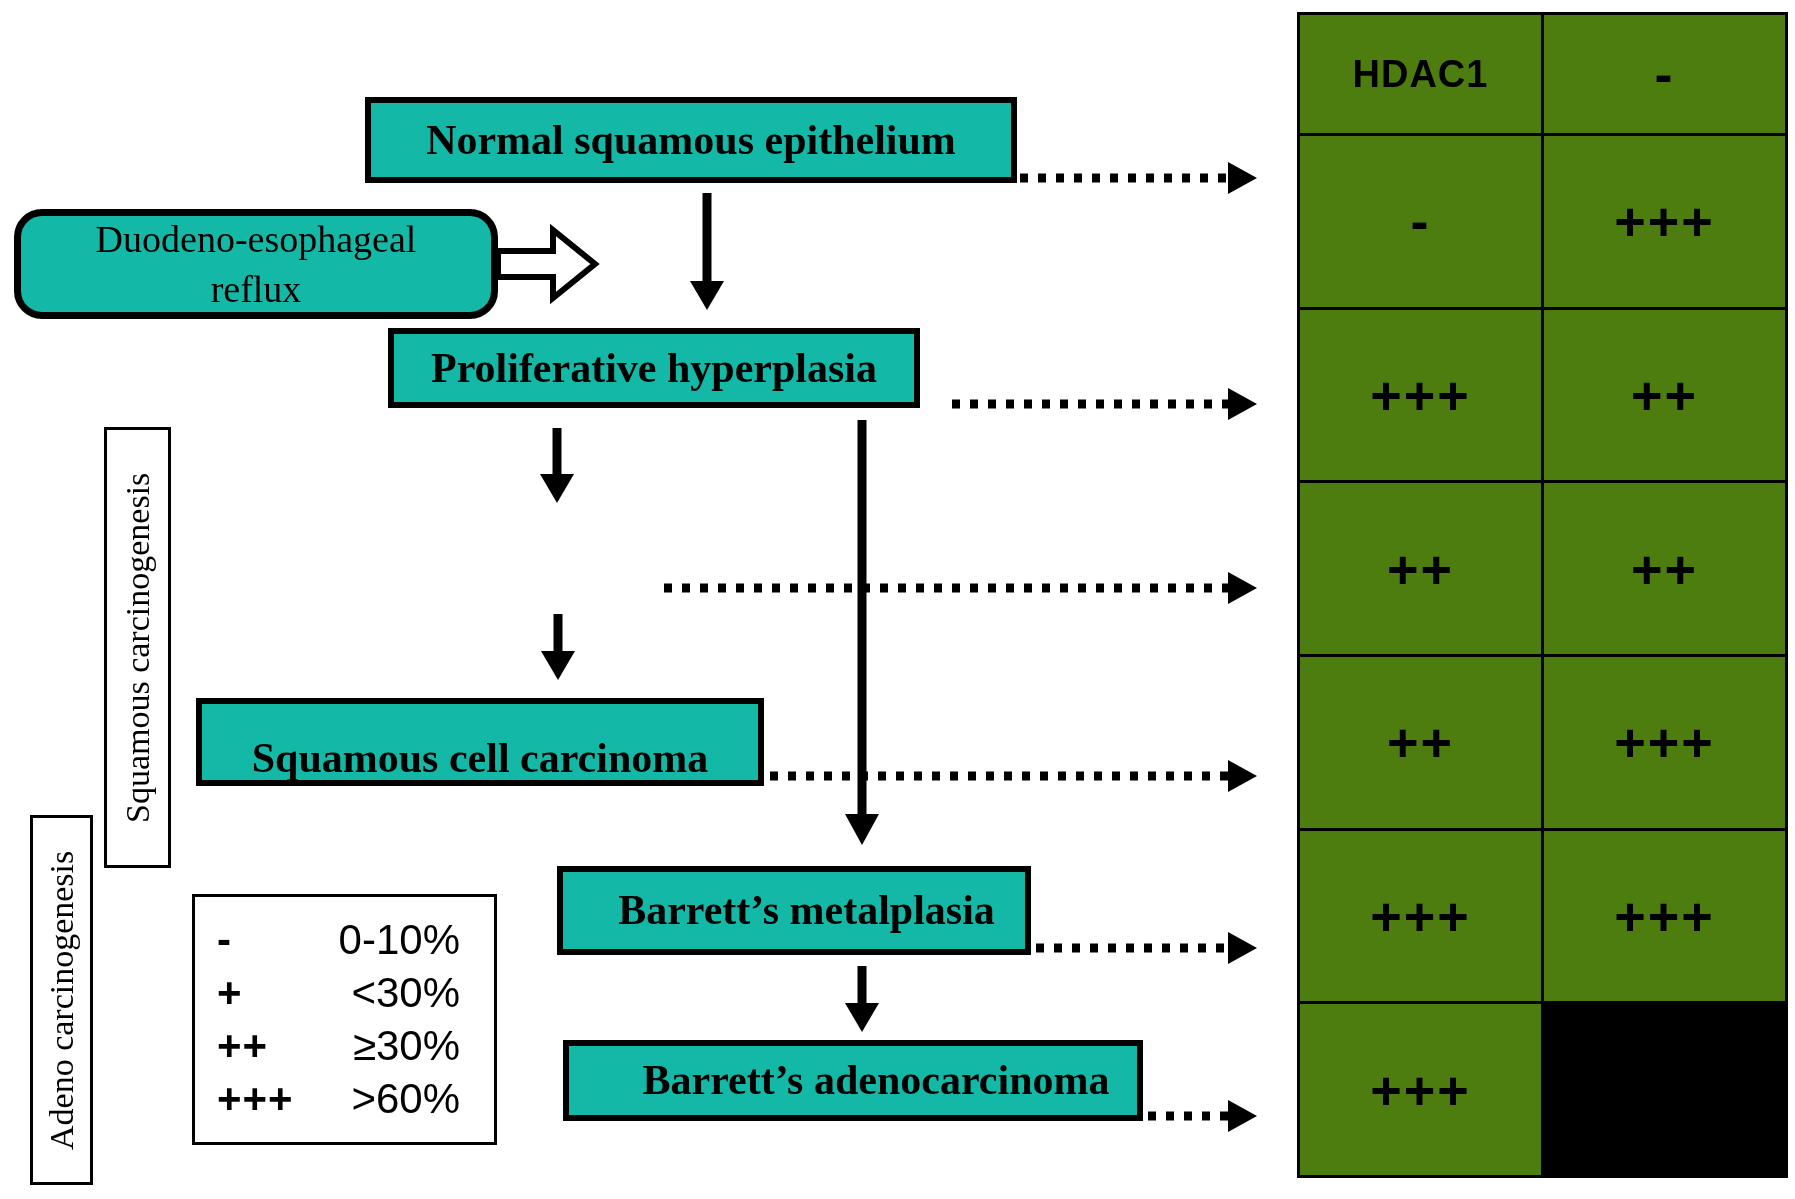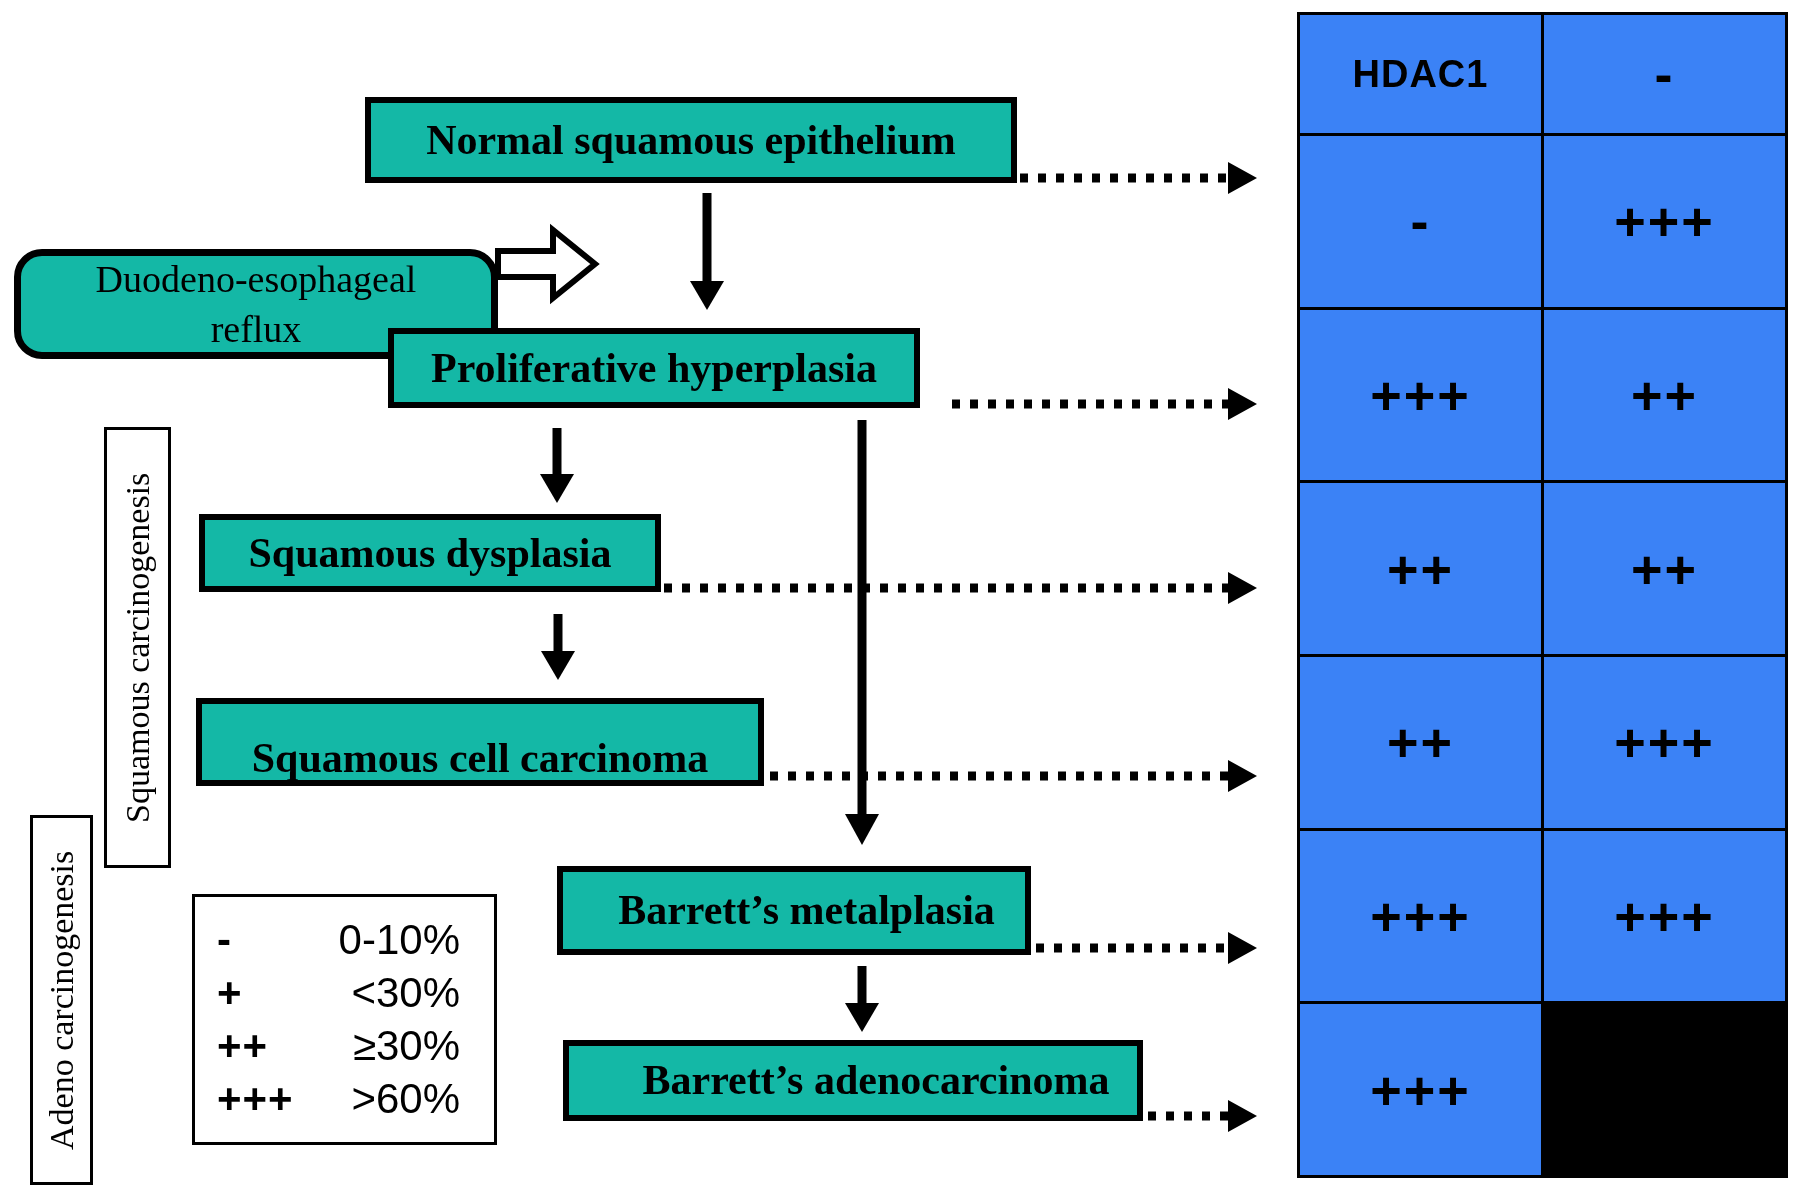--- a/index.html
+++ b/index.html
@@ -41,21 +41,21 @@
 
   
   .xtable {
     position: absolute; box-sizing: border-box; background: #000;
     display: grid; grid-template-columns: 1fr 1fr;
     grid-template-rows: 118px repeat(6, 1fr);
     gap: 3px; padding: 3px;
     font-family: "Liberation Sans", sans-serif;
   }
   .xtable .cell {
-    background: #3b82f6; display: flex; align-items: center; justify-content: center;
+    background: #4d7c0f; display: flex; align-items: center; justify-content: center;
   }
   .xtable .head { font-size: 38px; font-weight: bold; letter-spacing: 1px; }
   .xtable .val  { font-size: 54px; font-weight: bold; letter-spacing: 2px; }
 </style>
 </head>
 <body>
 
 <div class="stage">
 
   <svg class="connectors" viewBox="0 0 1795 1199">
@@ -94,32 +94,29 @@
       <polygon points="1257,1116 1228,1100 1228,1132"></polygon>
     </g>
 
     <path d="M498,251 L553,251 L553,230 L595,264 L553,298 L553,277 L498,277 Z" fill="#ffffff" stroke="#000" stroke-width="6"></path>
   </svg>
 
   <div class="fbox" style="left:365px; top:97px; width:652px; height:86px;">
     <span>Normal squamous epithelium</span>
   </div>
 
-  <div class="fbox rounded" style="left:14px; top:209px; width:484px; height:110px;margin-top:40px;">
+  <div class="fbox rounded" style="left:14px; top:209px; width:484px; height:110px;">
     <span>Duodeno-esophageal</span>
     <span>reflux</span>
   </div>
 
   <div class="fbox" style="left:388px; top:328px; width:532px; height:80px;">
     <span>Proliferative hyperplasia</span>
   </div>
 
-  <div class="fbox" style="left:199px; top:514px; width:462px; height:78px;">
-    <span>Squamous dysplasia</span>
-  </div>
 
   <div class="fbox" style="left:196px; top:698px; width:568px; height:88px;align-items:flex-end;">
     <span>Squamous cell carcinoma</span>
   </div>
 
   <div class="fbox" style="left:557px; top:866px; width:474px; height:89px;padding-left:25px;">
     <span>Barrett’s metalplasia</span>
   </div>
 
   <div class="fbox" style="left:563px; top:1040px; width:580px; height:81px;padding-left:46px;">

